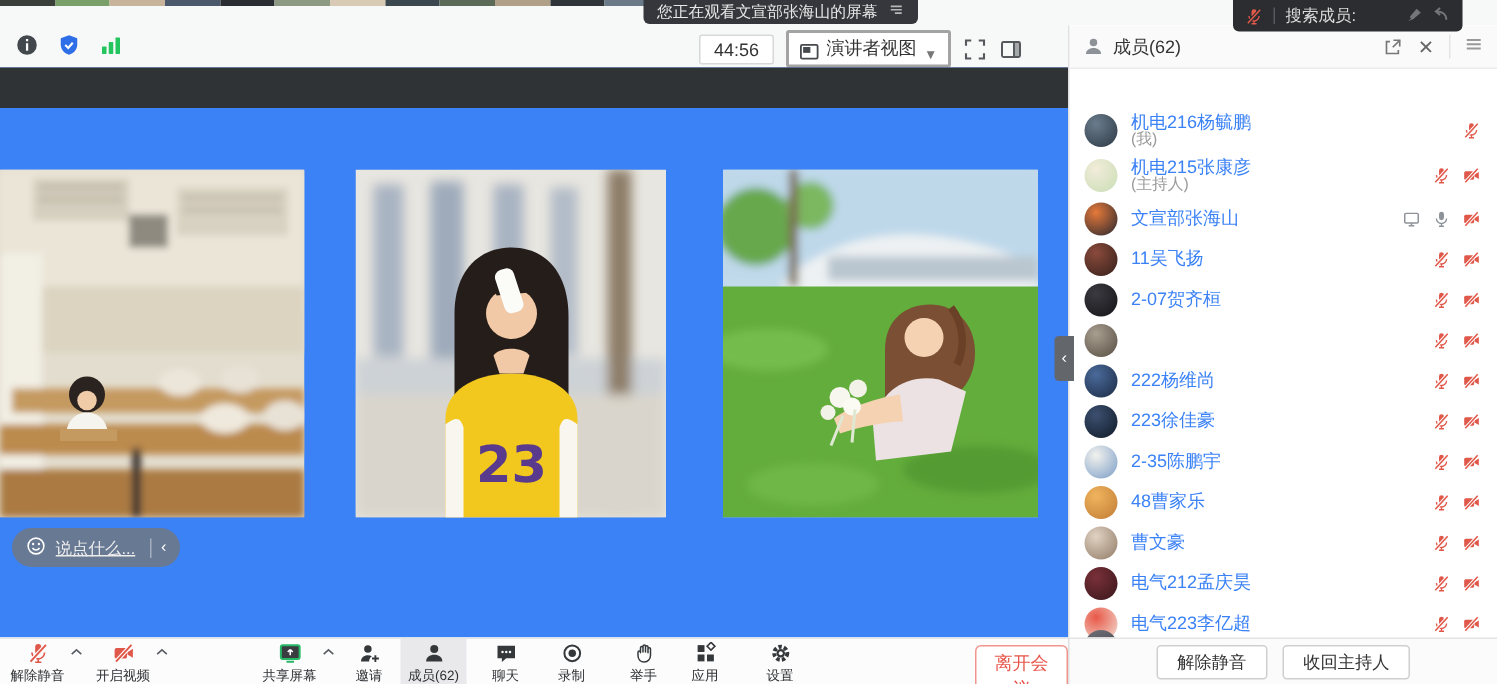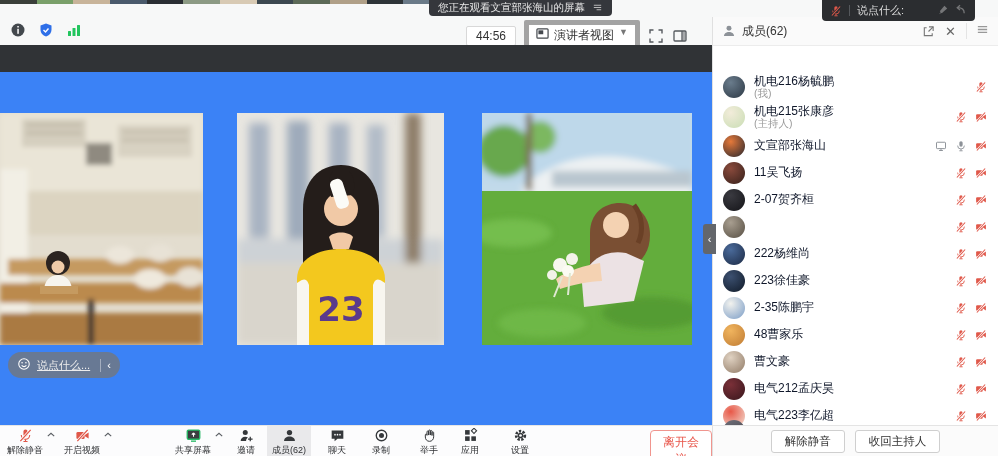--- a/index.html
+++ b/index.html
@@ -6,21 +6,21 @@
   #app{position:relative;width:998px;height:456px;background:#fff;overflow:hidden;
        font-family:"Liberation Sans","DejaVu Sans",sans-serif;font-size:12px;color:#333;}
   
   .header{position:absolute;left:0;top:0;width:998px;height:45px;background:#f7f8f8;}
   #video-strip{position:absolute;left:0;top:0;width:440px;height:4px;display:flex;}
   #video-strip span{flex:1;height:4px;}
   .hdr-left{position:absolute;left:10px;top:22px;display:flex;gap:12px;align-items:center;}
   .hdr-left .ic16 svg{display:block;}
   .hdr-right{position:absolute;left:466px;top:20px;display:flex;gap:8px;align-items:center;}
   .timer-box{border:1px solid #d8d8d8;background:#fff;border-radius:2px;padding:2px 9px;font-size:12px;color:#333;}
-  .view-box{border:5px solid #a3a3a3;background:#fff;border-radius:2px;padding:2px 7px;display:flex;gap:5px;align-items:flex-start;color:#333;cursor:default;}
+  .view-box{border:2px solid #a3a3a3;background:#fff;border-radius:2px;padding:2px 7px;display:flex;gap:5px;align-items:flex-end;color:#333;cursor:default;}
   .caret{font-size:9px;color:#777;}
   .ic16{width:16px;height:16px;color:#55595e;}
   .ic16 svg{width:16px;height:16px;}
   
   .banner{position:absolute;left:429px;top:0;height:16px;background:#35373c;border-radius:0 0 4px 4px;
           display:flex;align-items:center;gap:7px;padding:0 9px;color:#e8e8e8;font-size:10.5px;z-index:8;}
   .speak-popup{position:absolute;left:822px;top:0;width:153px;height:21px;background:#2b2d30;border-radius:0 0 4px 4px;
           display:flex;align-items:center;gap:7px;padding:0 8px;color:#ddd;font-size:11px;z-index:8;box-sizing:border-box;}
   .popup-div{width:1px;height:11px;background:#55585c;}
   .popup-right{margin-left:auto;display:flex;gap:4px;opacity:.45;}
@@ -49,21 +49,21 @@
   .search-wrap{margin:7px 10px 6px 10px;height:22px;border:1px solid #e4e4e4;background:#fdfdfd;border-radius:4px;
          display:flex;align-items:center;gap:6px;padding:0 8px;}
   .search-wrap input{border:0;outline:0;background:transparent;flex:1;font-size:11.5px;color:#333;
          font-family:"Liberation Sans","DejaVu Sans",sans-serif;}
   .search-wrap input::placeholder{color:#b5b5b5;}
   #member-list{position:absolute;left:0;top:55px;width:286px;height:353px;overflow:hidden;}
   .m-row{display:flex;align-items:center;gap:9px;padding:0 12px 0 10px;height:27px;box-sizing:border-box;}
   .m-row.two-line{height:30px;}
   .avatar{width:22px;height:22px;border-radius:50%;flex:0 0 22px;}
   .m-info{flex:1;min-width:0;line-height:1.1;}
-  .m-name{font-size:12px;color:#0f172a;white-space:nowrap;overflow:hidden;}
+  .m-name{font-size:12px;color:#3b82f6;white-space:nowrap;overflow:hidden;}
   .m-sub{font-size:10.5px;color:#9a9a9a;}
   .m-status{margin-left:auto;display:flex;gap:8px;align-items:center;}
   .ic{display:inline-flex;} .ic svg{width:12px;height:12px;display:block;}
   .ic.red{color:#e0584a;} .ic.gray{color:#8d9298;}
   .partial-avatar{position:absolute;left:10px;top:403px;width:22px;height:22px;border-radius:50%;
          background:linear-gradient(160deg,#70707a,#38383e);}
   .panel-footer{position:absolute;left:712px;top:425px;width:286px;height:31px;background:#fbfbfb;
          border-top:1px solid #e4e4e4;border-left:1px solid #e0e0e0;box-sizing:border-box;
          display:flex;align-items:center;justify-content:center;gap:10px;z-index:5;}
   .pf-btn{background:#fff;border:1px solid #cfcfcf;border-radius:3px;font-size:11.5px;color:#333;
@@ -167,21 +167,21 @@
     <span class="ic red">
       <svg viewBox="0 0 16 16">
           <rect x="5.8" y="1.5" width="4.4" height="7.5" rx="2.2" fill="#e0584a"></rect>
           <path d="M3.5 7.5a4.5 4.5 0 0 0 9 0" fill="none" stroke="#e0584a" stroke-width="1.2"></path>
           <path d="M8 12v2.2M5.8 14.4h4.4" stroke="#e0584a" stroke-width="1.2"></path>
           <line x1="2.5" y1="14" x2="13.5" y2="2" stroke="#2b2d30" stroke-width="3"></line>
           <line x1="2.5" y1="14" x2="13.5" y2="2" stroke="#e0584a" stroke-width="1.4"></line>
         </svg>
     </span>
     <span class="popup-div"></span>
-    <span>说点什么:</span>
+    <span>搜索成员:</span>
     <span class="popup-right">
       <span>
         <svg viewBox="0 0 14 14" style="width:13px;height:13px" fill="#cfcfcf">
             <path d="M3 9l5-6 3 3-6 5z"></path>
             <path d="M2 12l3-3 1 1z"></path>
           </svg>
       </span>
       <span>
         <svg viewBox="0 0 14 14" style="width:13px;height:13px" fill="none" stroke="#cfcfcf" stroke-width="1.4">
             <path d="M11 11C11 7 8 5 4 5"></path>

